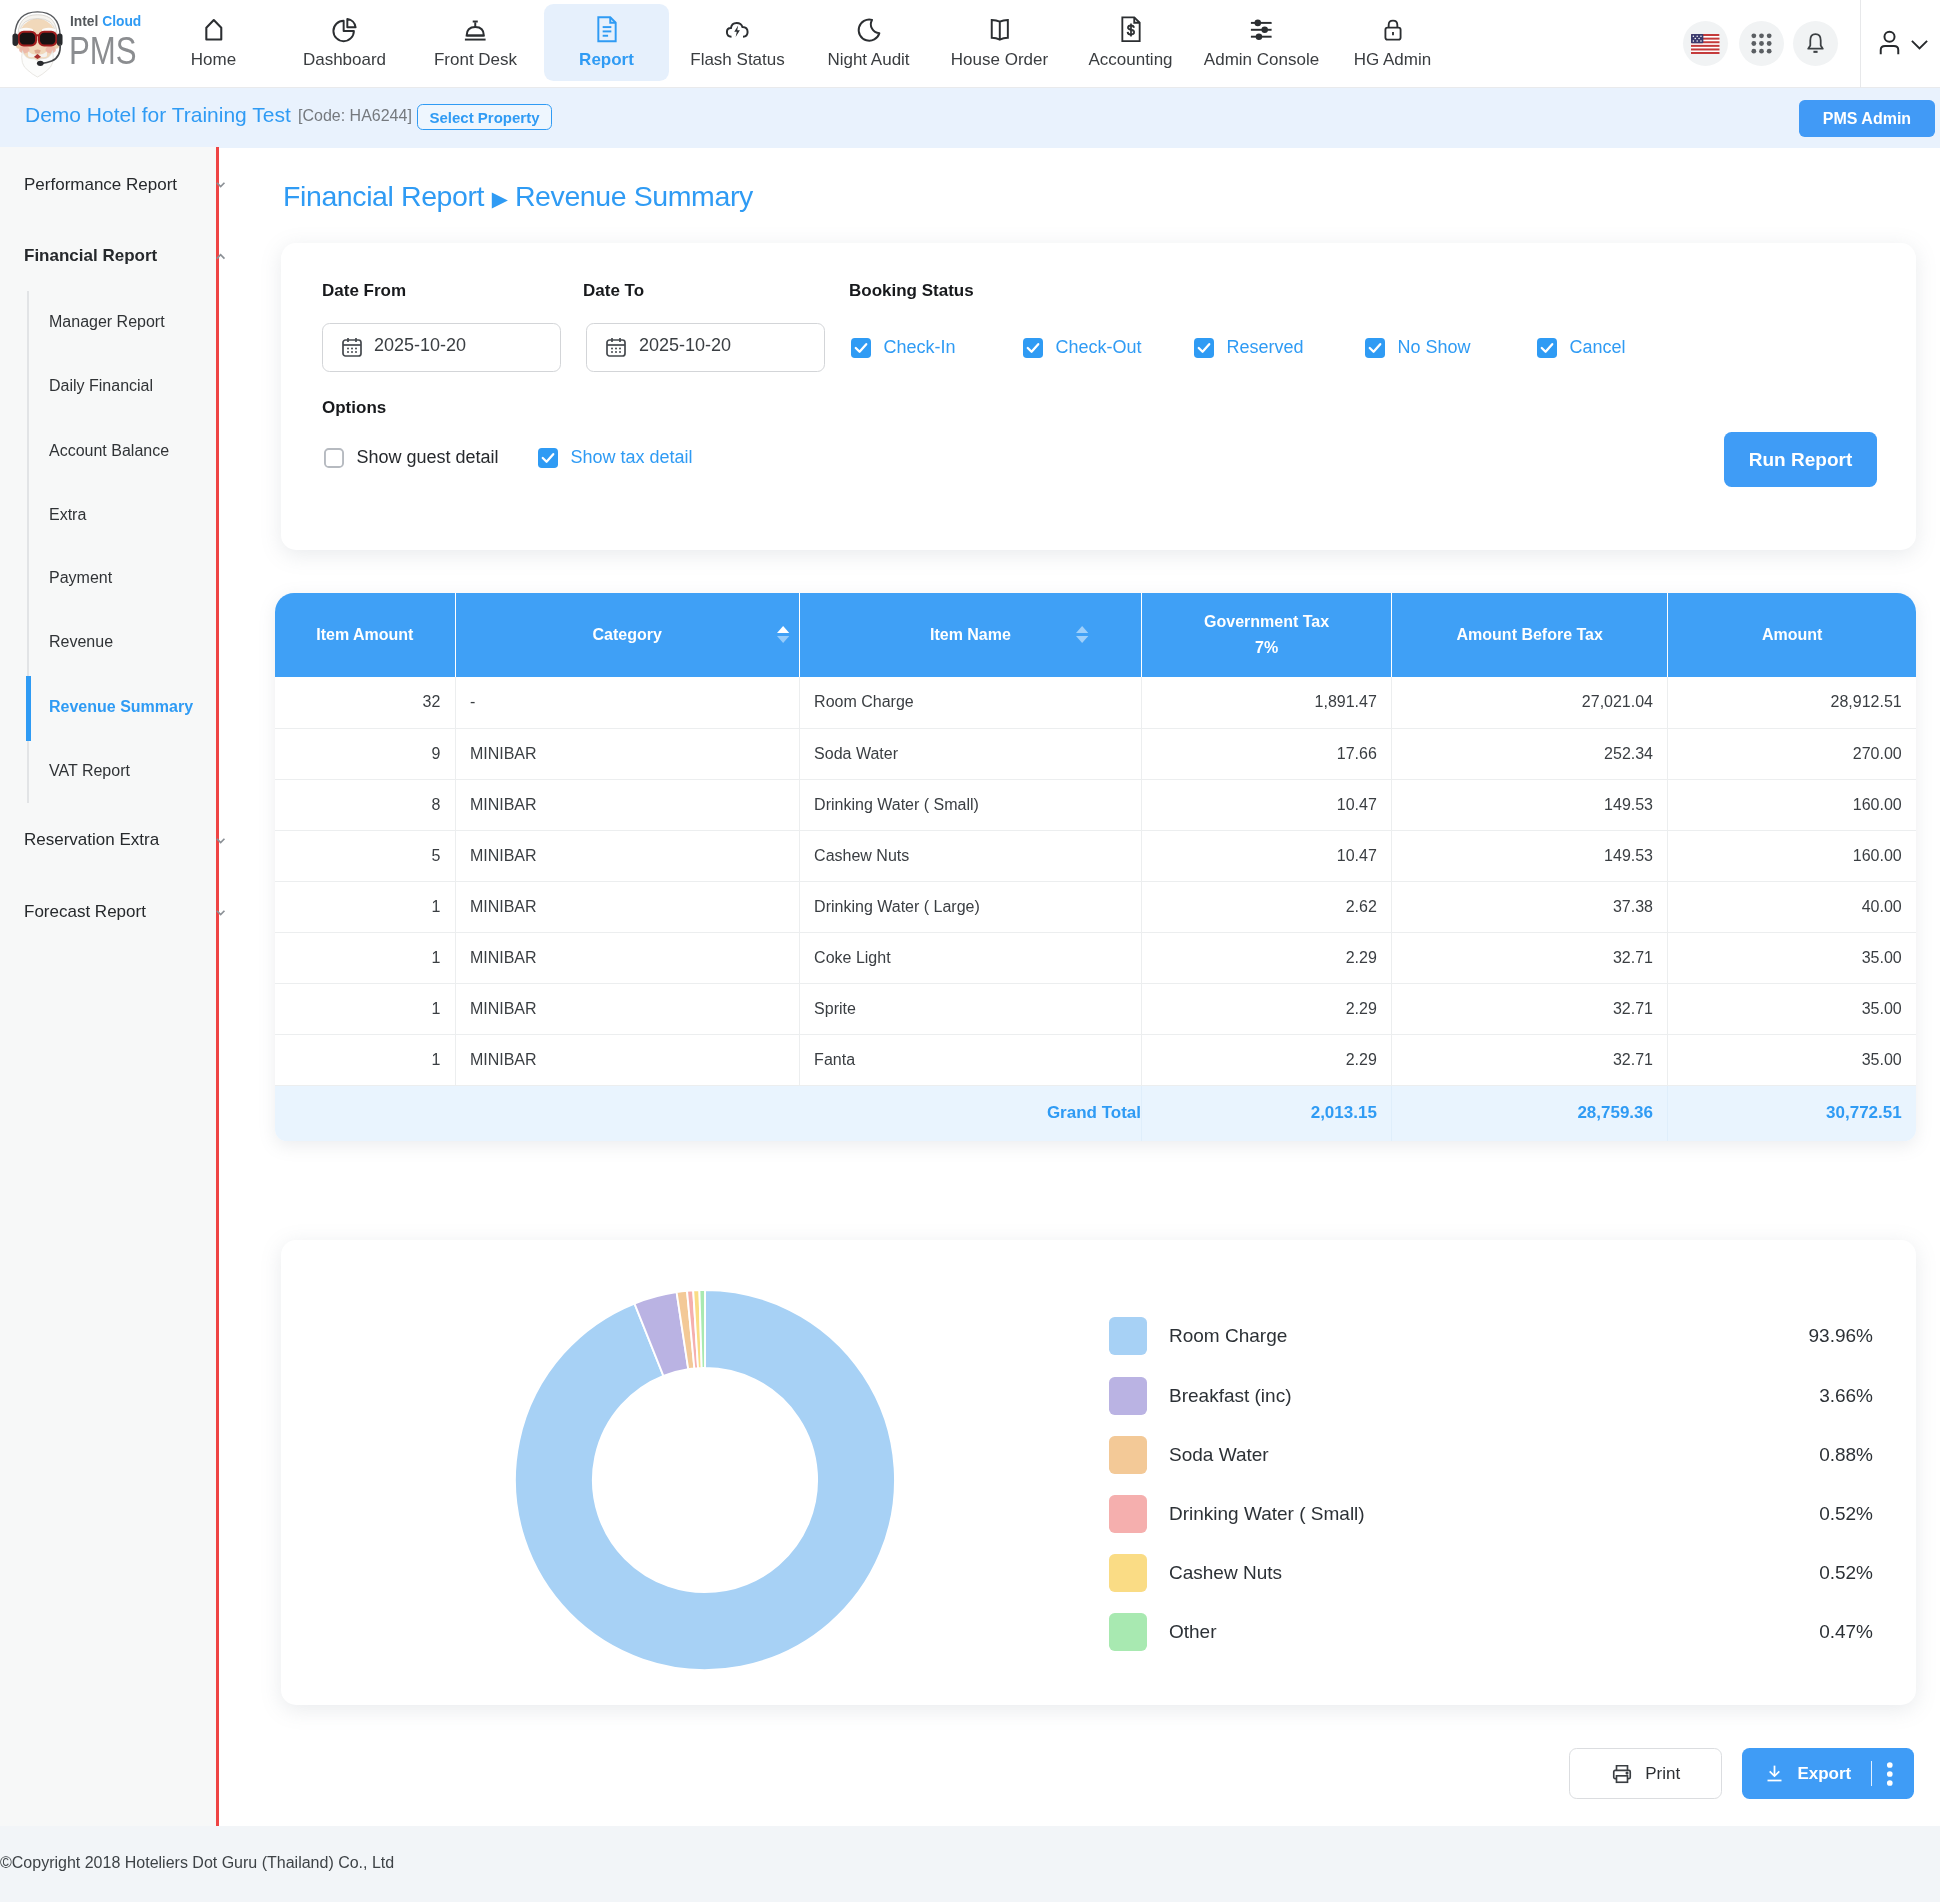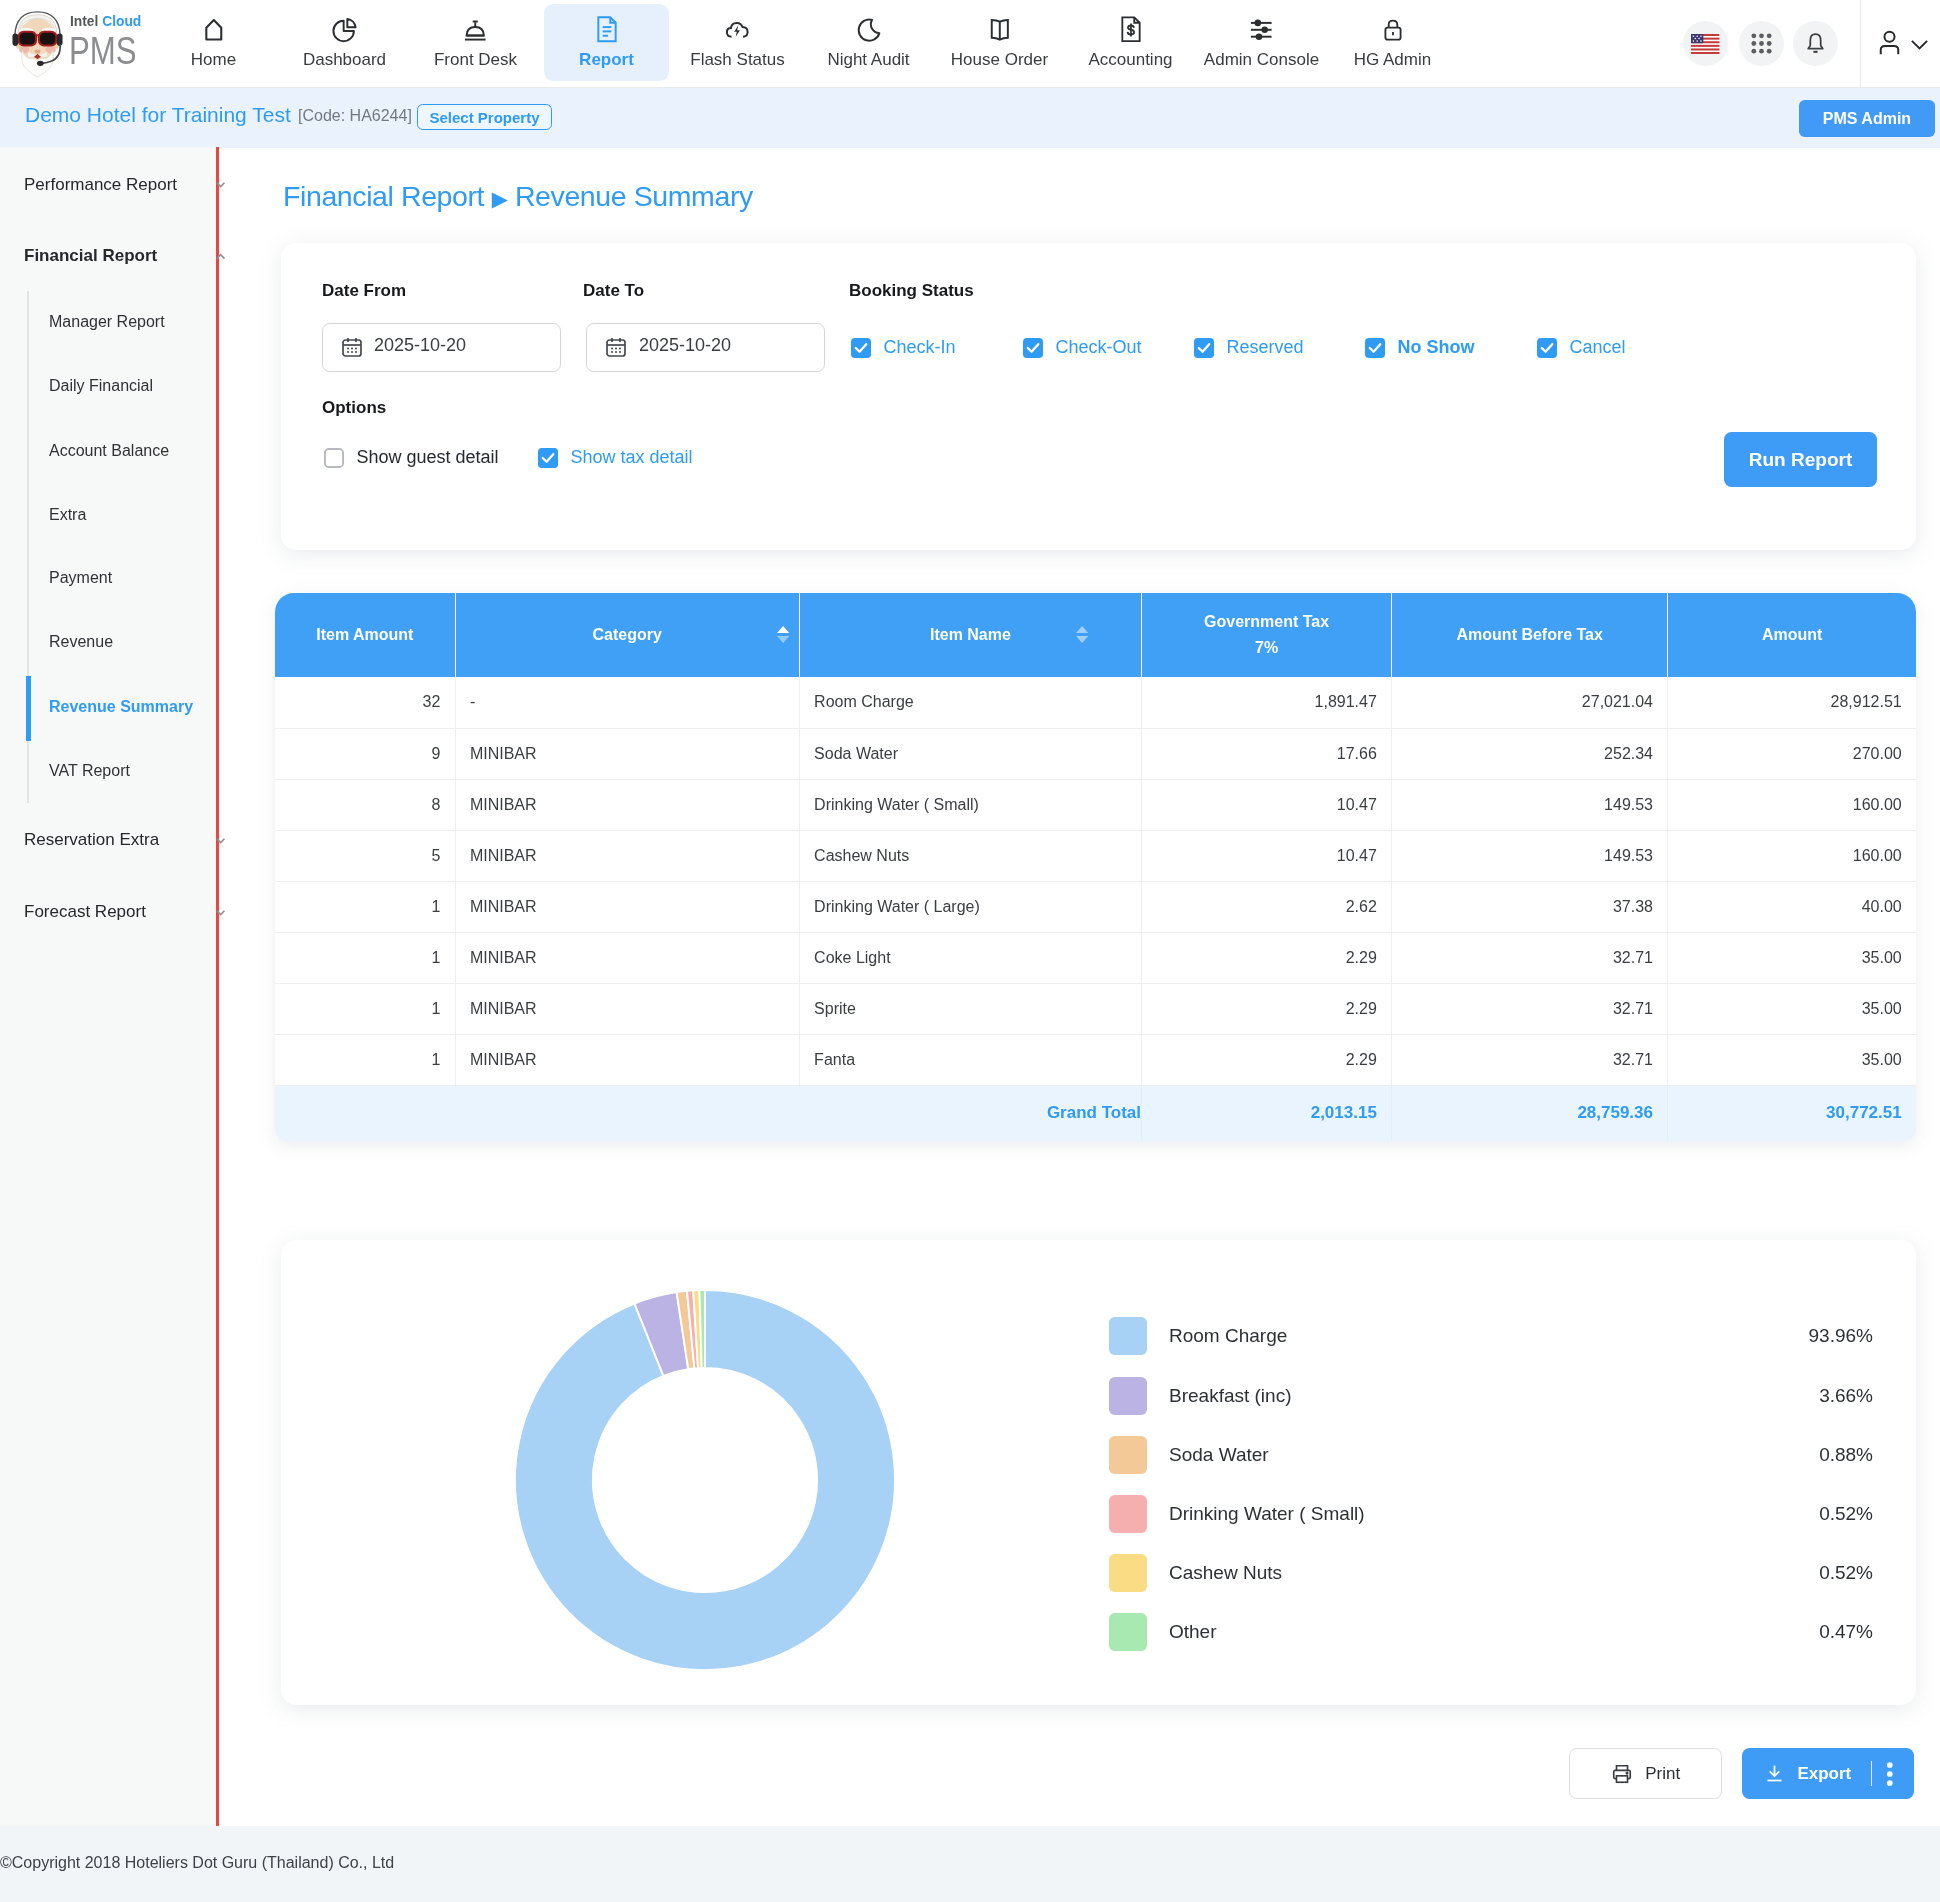--- a/index.html
+++ b/index.html
@@ -334,21 +334,21 @@
       </svg>
     <span class="cblabel">Check-Out</span>
   </div>
   <div class="cbrow" style="left:913px;top:94px;">
     <svg width="20" height="20" viewBox="0 0 21 21">
         <rect width="21" height="21" rx="4" fill="#2f9bf4"></rect>
         <path d="M5 10.5 L9 14.5 L16 6.5" stroke="#fff" stroke-width="2.4" fill="none" stroke-linecap="round" stroke-linejoin="round"></path>
       </svg>
     <span class="cblabel">Reserved</span>
   </div>
-  <div class="cbrow" style="left:1084px;top:94px;font-weight:bold;">
+  <div class="cbrow" style="left:1084px;top:94px;">
     <svg width="20" height="20" viewBox="0 0 21 21">
         <rect width="21" height="21" rx="4" fill="#2f9bf4"></rect>
         <path d="M5 10.5 L9 14.5 L16 6.5" stroke="#fff" stroke-width="2.4" fill="none" stroke-linecap="round" stroke-linejoin="round"></path>
       </svg>
     <span class="cblabel">No Show</span>
   </div>
   <div class="cbrow" style="left:1256px;top:94px;">
     <svg width="20" height="20" viewBox="0 0 21 21">
         <rect width="21" height="21" rx="4" fill="#2f9bf4"></rect>
         <path d="M5 10.5 L9 14.5 L16 6.5" stroke="#fff" stroke-width="2.4" fill="none" stroke-linecap="round" stroke-linejoin="round"></path>

